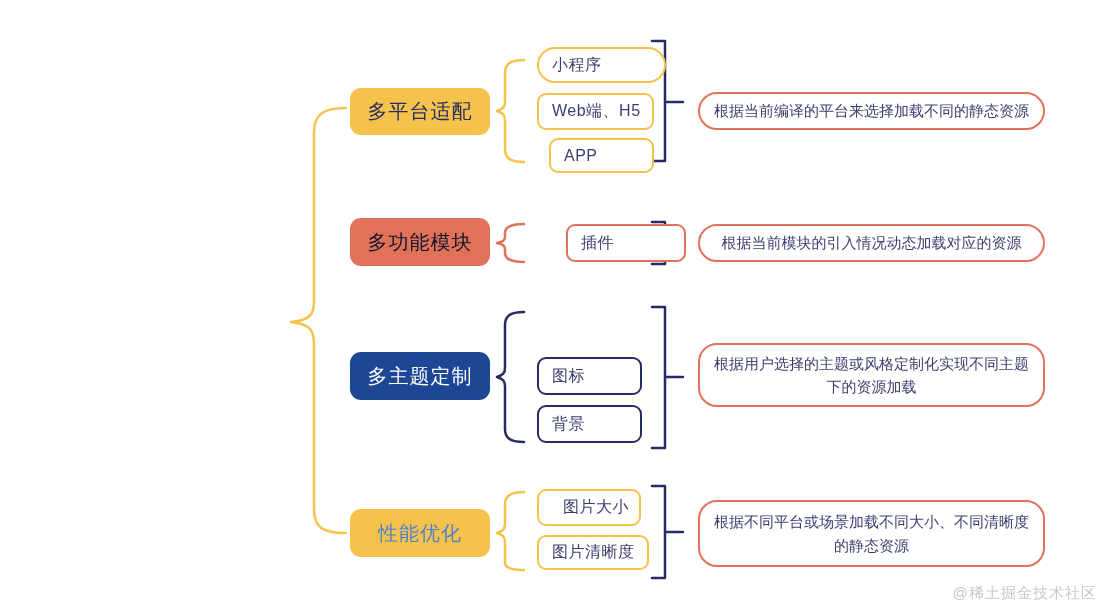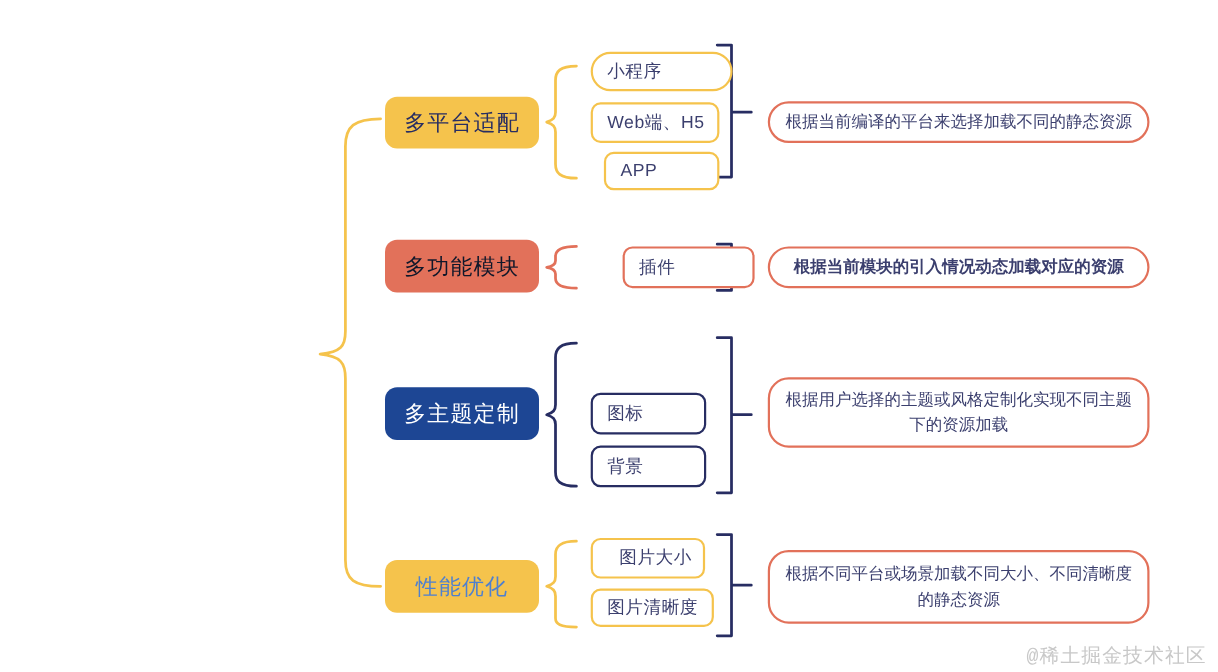--- a/index.html
+++ b/index.html
@@ -43,21 +43,21 @@
     border-radius:19px;color:var(--text-navy);font-size:15px;line-height:1.55;
     text-align:center;padding:2px 9px;
   }
   .svg-layer{position:absolute;left:0;top:0;width:1107px;height:611px;pointer-events:none;}
   .stroke-yellow{stroke:var(--yellow);}
   .stroke-coral{stroke:var(--coral);}
   .stroke-navy{stroke:var(--navy);}
   .connector{fill:none;stroke-width:2.5;stroke-linecap:round;stroke-linejoin:round;}
   .watermark{
     position:absolute;right:10px;top:584px;color:var(--watermark);
-    font-size:18px;letter-spacing:1px;font-family:Liberation Mono, monospace;
+    font-size:15px;letter-spacing:1px;
   }
 </style>
 </head>
 <body>
 
 <div class="canvas">
 
   <svg class="svg-layer" viewBox="0 0 1107 611" xmlns="http://www.w3.org/2000/svg">
 
     <path class="connector stroke-yellow" d="M 346 108 C 322 108 314 115 314 133 L 314 301 C 314 315 310 320 291 322 C 310 324 314 330 314 344 L 314 509 C 314 527 322 533 346 533"></path>
@@ -81,21 +81,21 @@
 
 
   <div class="node branch branch-1">多平台适配</div>
   <div class="node leaf leaf-yellow" style="left:537px;top:47px;width:129px;height:36px;border-radius:18px;">小程序</div>
   <div class="node leaf leaf-yellow" style="left:537px;top:93px;width:117px;height:37px;">Web端、H5</div>
   <div class="node leaf leaf-yellow" style="left:537px;top:138px;width:105px;height:35px;margin-left:12px;">APP</div>
   <div class="node desc" style="top:92px;height:38px;">根据当前编译的平台来选择加载不同的静态资源</div>
 
   <div class="node branch branch-2">多功能模块</div>
   <div class="node leaf leaf-coral" style="left:550px;top:224px;width:120px;height:38px;margin-left:16px;">插件</div>
-  <div class="node desc" style="top:224px;height:38px;font-weight:bold;">根据当前模块的引入情况动态加载对应的资源</div>
+  <div class="node desc" style="top:224px;height:38px;">根据当前模块的引入情况动态加载对应的资源</div>
 
   <div class="node branch branch-3">多主题定制</div>
   <div class="node leaf leaf-navy" style="left:537px;top:405px;width:105px;height:38px;">背景</div>
   <div class="node leaf leaf-navy" style="left:537px;top:357px;width:105px;height:38px;">图标</div>
   <div class="node desc" style="top:343px;height:64px;">根据用户选择的主题或风格定制化实现不同主题下的资源加载</div>
 
   <div class="node branch branch-4">性能优化</div>
   <div class="node leaf leaf-yellow" style="left:537px;top:489px;width:104px;height:37px;padding-left:24px;">图片大小</div>
   <div class="node leaf leaf-yellow" style="left:537px;top:535px;width:112px;height:35px;">图片清晰度</div>
   <div class="node desc" style="top:500px;height:67px;">根据不同平台或场景加载不同大小、不同清晰度的静态资源</div>

